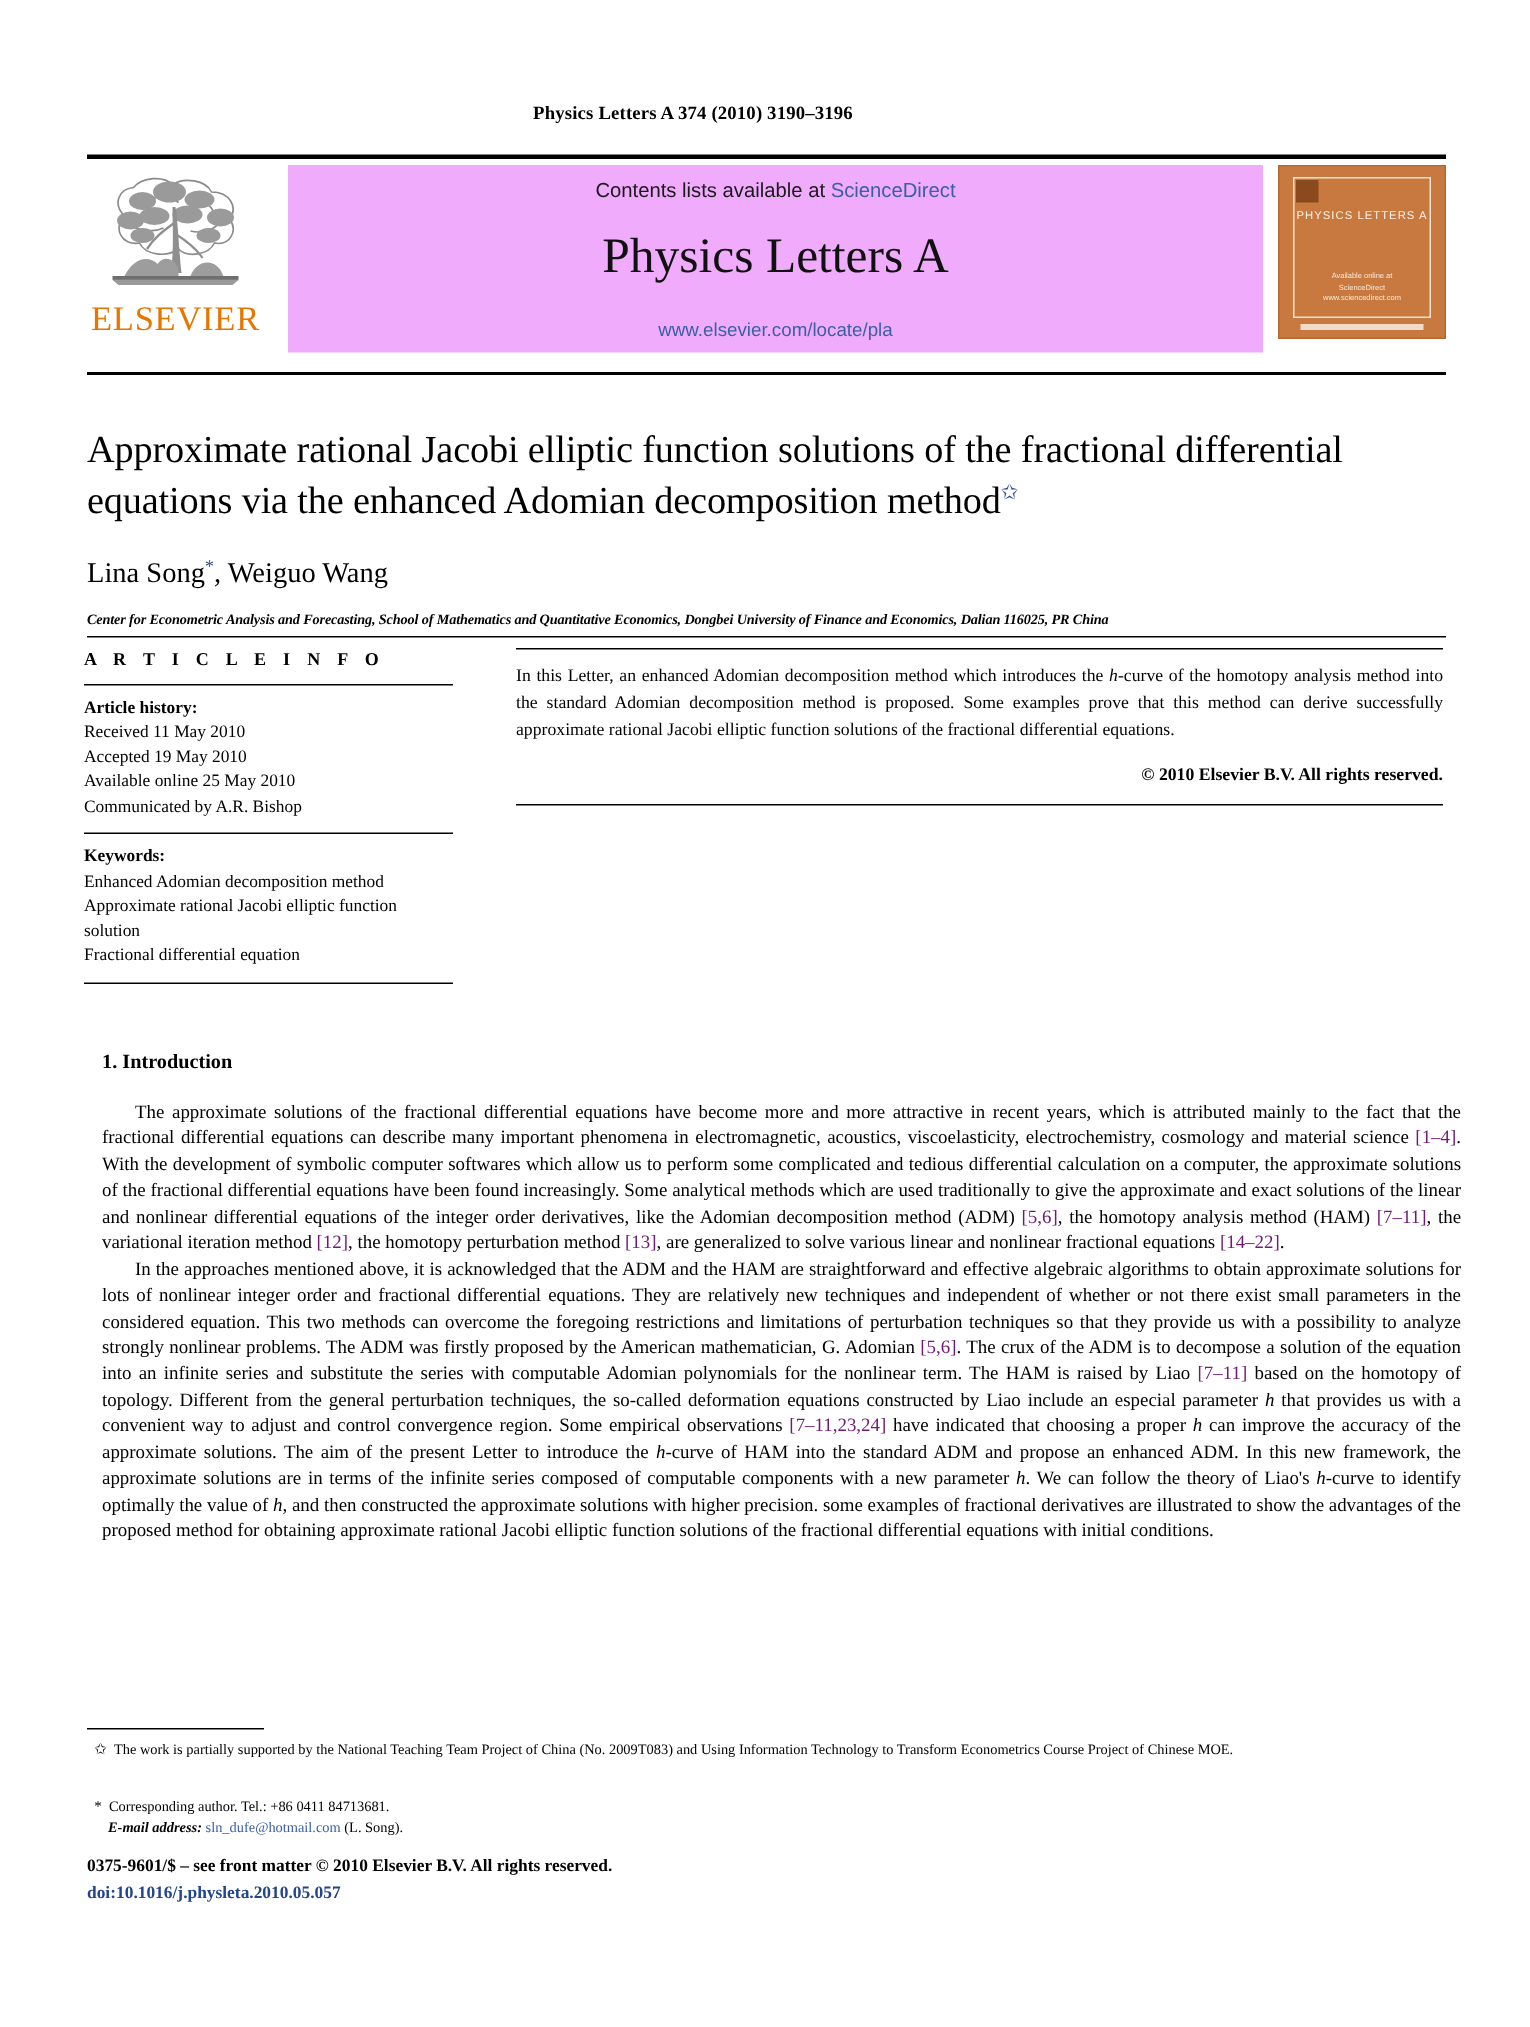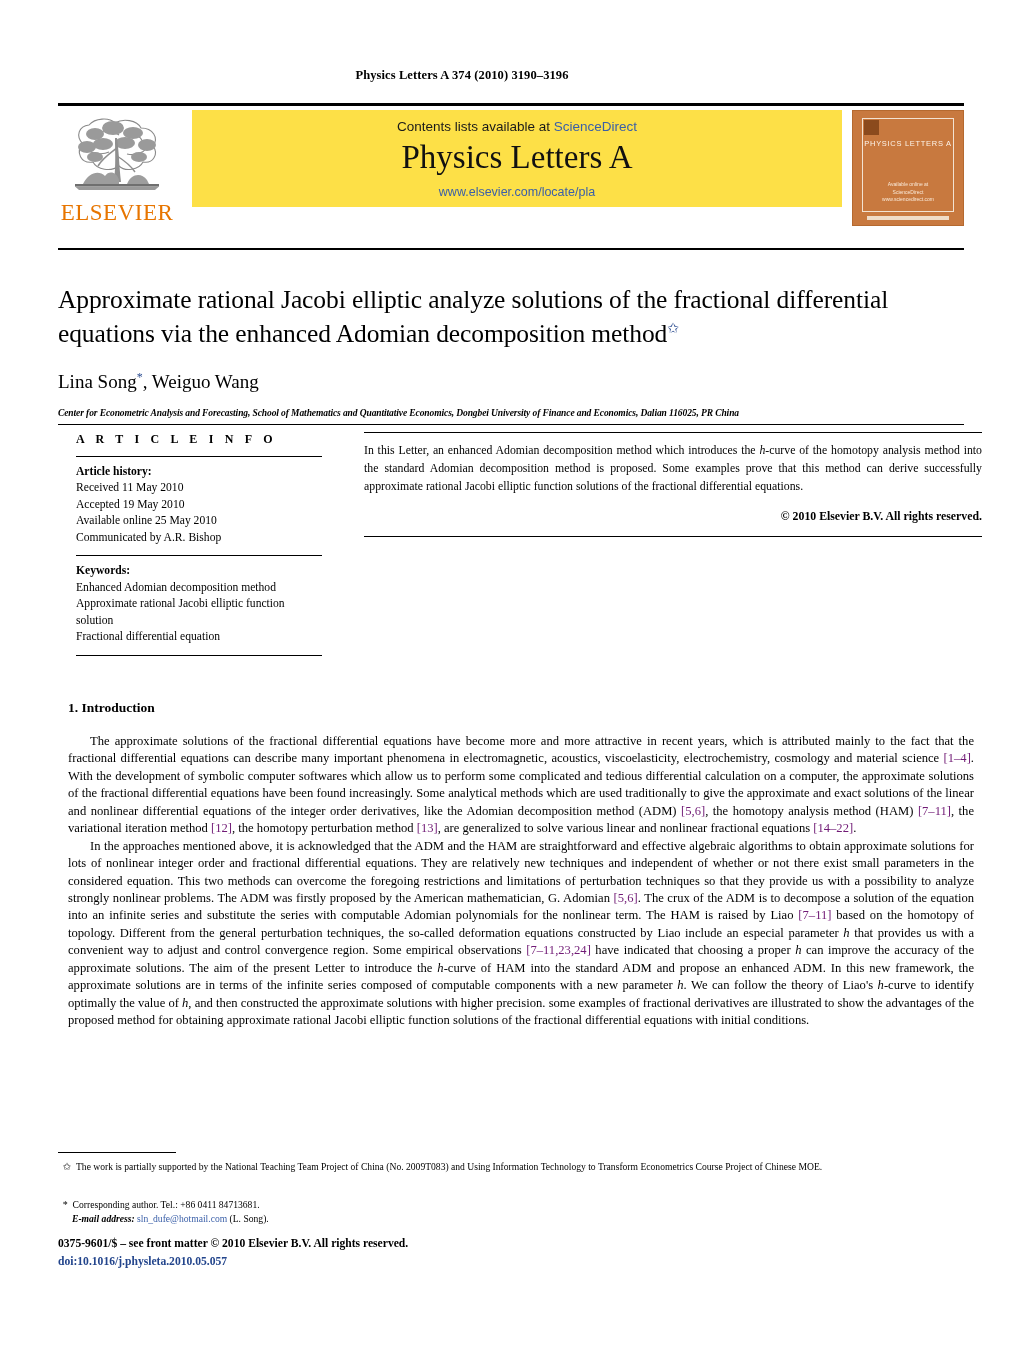--- a/index.html
+++ b/index.html
@@ -59,24 +59,24 @@
     font-family: "Liberation Serif", serif;
     font-size: 23px;
     color: #e77500;
     letter-spacing: .5px;
     line-height: 1;
     margin-top: 1px;
     white-space: nowrap;
   }
   .banner {
     flex: 1 1 auto;
-    background: #fde047;
+    background: #f0abfc;
     margin-left: 16px;
     margin-right: 6px;
-    height: 97px;
+    height: 125px;
     position: relative;
     display: flex;
     flex-direction: column;
     align-items: center;
     justify-content: space-between;
     padding: 9px 0 8px 0;
     box-sizing: border-box;
   }
   .banner-top {
     font-family: "Liberation Sans", sans-serif;
@@ -191,21 +191,21 @@
     font-size: 9.5px;
     font-style: italic;
     font-weight: bold;
     letter-spacing: -0.1px;
   }
 
   
   .infoabs {
     position: absolute;
     top: 432px;
-    left: 76px;
+    left: 56px;
     width: 906px;
     display: flex;
   }
   .col-info { width: 246px; flex: 0 0 246px; }
   .col-gap  { width: 42px; flex: 0 0 42px; }
   .col-abs  { flex: 1 1 auto; }
 
   .sec-head {
     font-family: "Liberation Serif", serif;
     font-size: 12px;
@@ -351,21 +351,21 @@
           <div>www.sciencedirect.com</div>
         </div>
         <div class="cover-strip"></div>
       </div>
     </div>
   </div>
 
   <div class="rule-thick" style="top:248px;"></div>
 
   <div class="title-block">
-    <h1 class="paper-title"><span>Approximate rational Jacobi elliptic analyze solutions of the fractional differential equations via the enhanced Adomian decomposition method</span><span class="star">✩</span></h1>
+    <h1 class="paper-title"><span>Approximate rational Jacobi elliptic function solutions of the fractional differential equations via the enhanced Adomian decomposition method</span><span class="star">✩</span></h1>
     <div class="authors"><span>Lina Song</span><span class="sup">*</span><span>, Weiguo Wang</span></div>
     <div class="affiliation">Center for Econometric Analysis and Forecasting, School of Mathematics and Quantitative Economics, Dongbei University of Finance and Economics, Dalian 116025, PR China</div>
   </div>
 
   <div class="rule-thin" style="top:424px;"></div>
 
   <div class="infoabs">
     <div class="col-info">
       <div class="sec-head">A R T I C L E    I N F O</div>
       <div class="hr-sec"></div>

